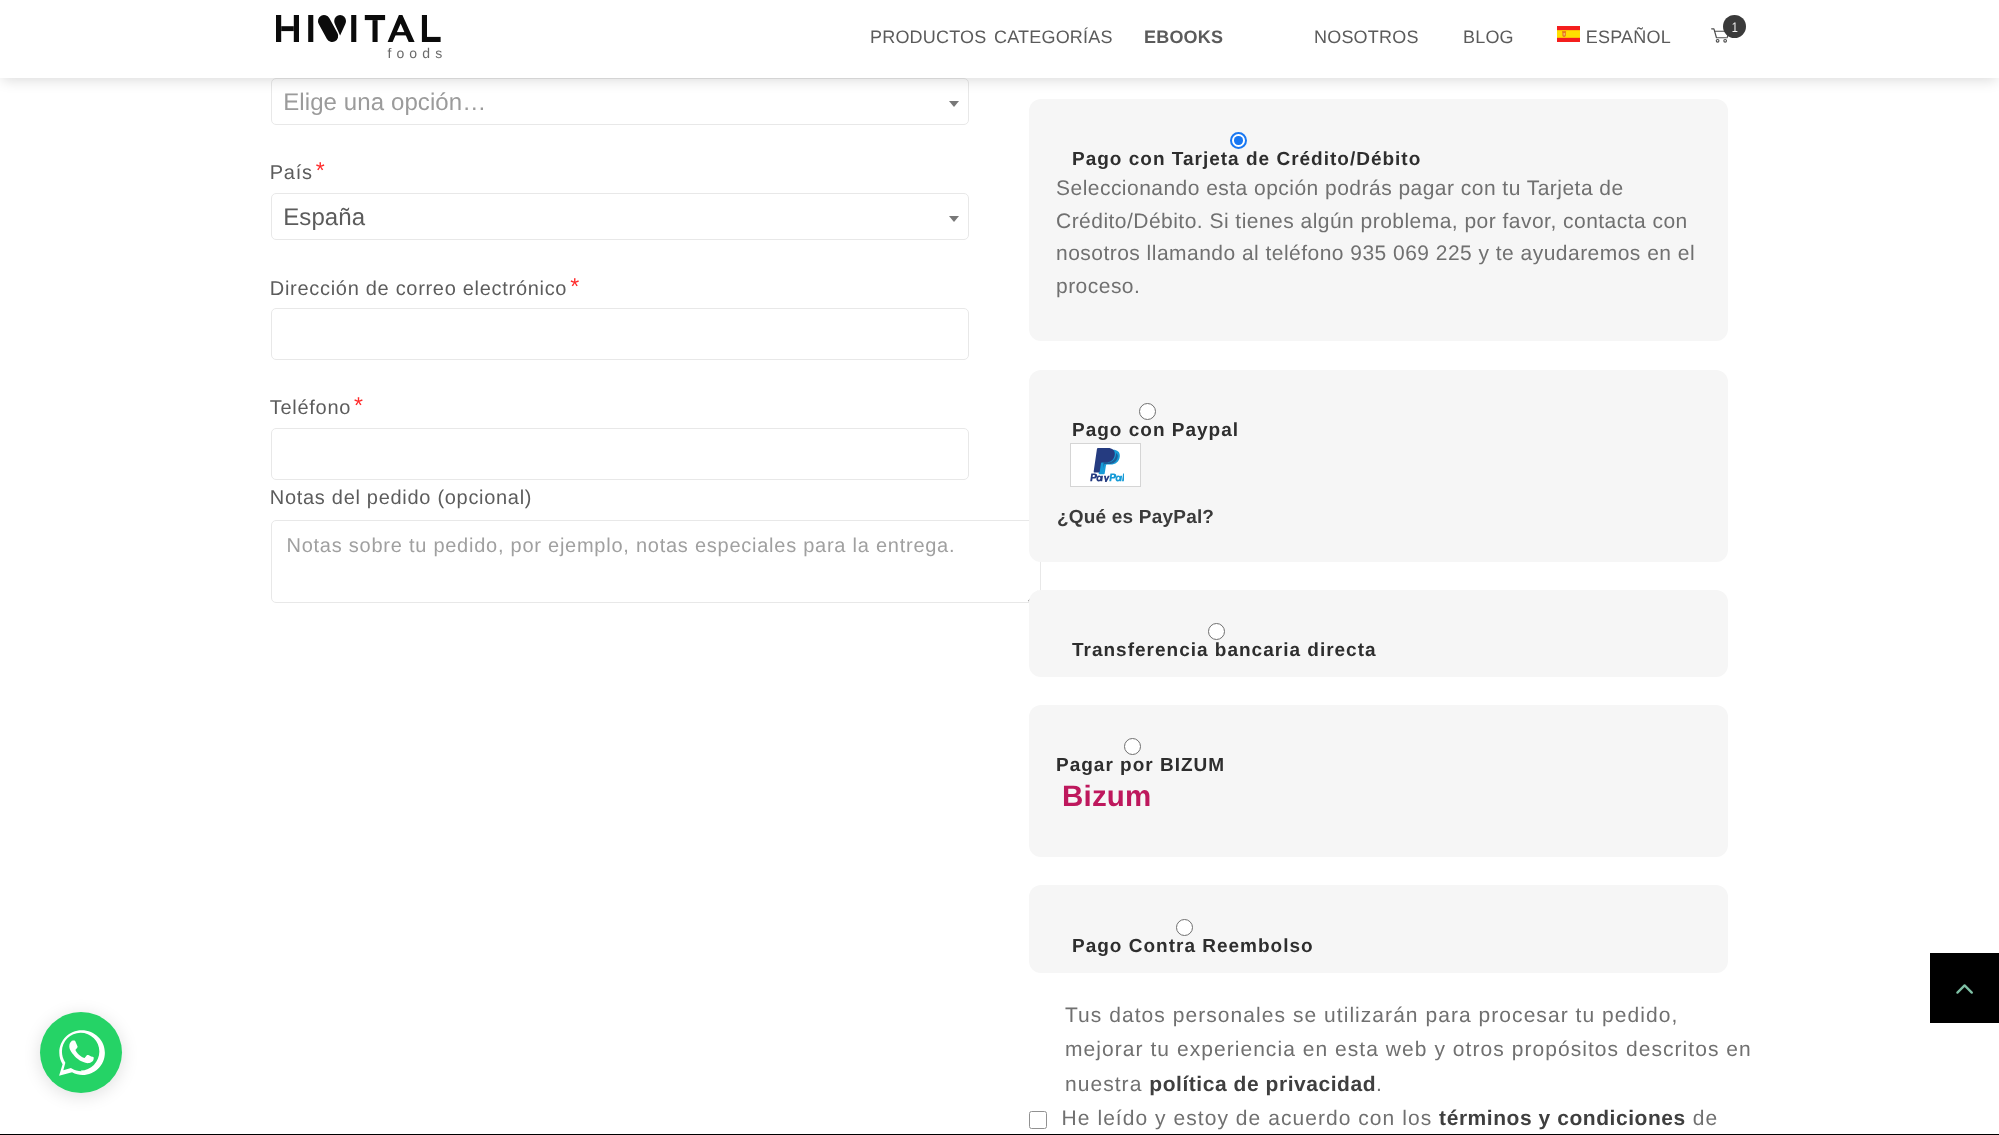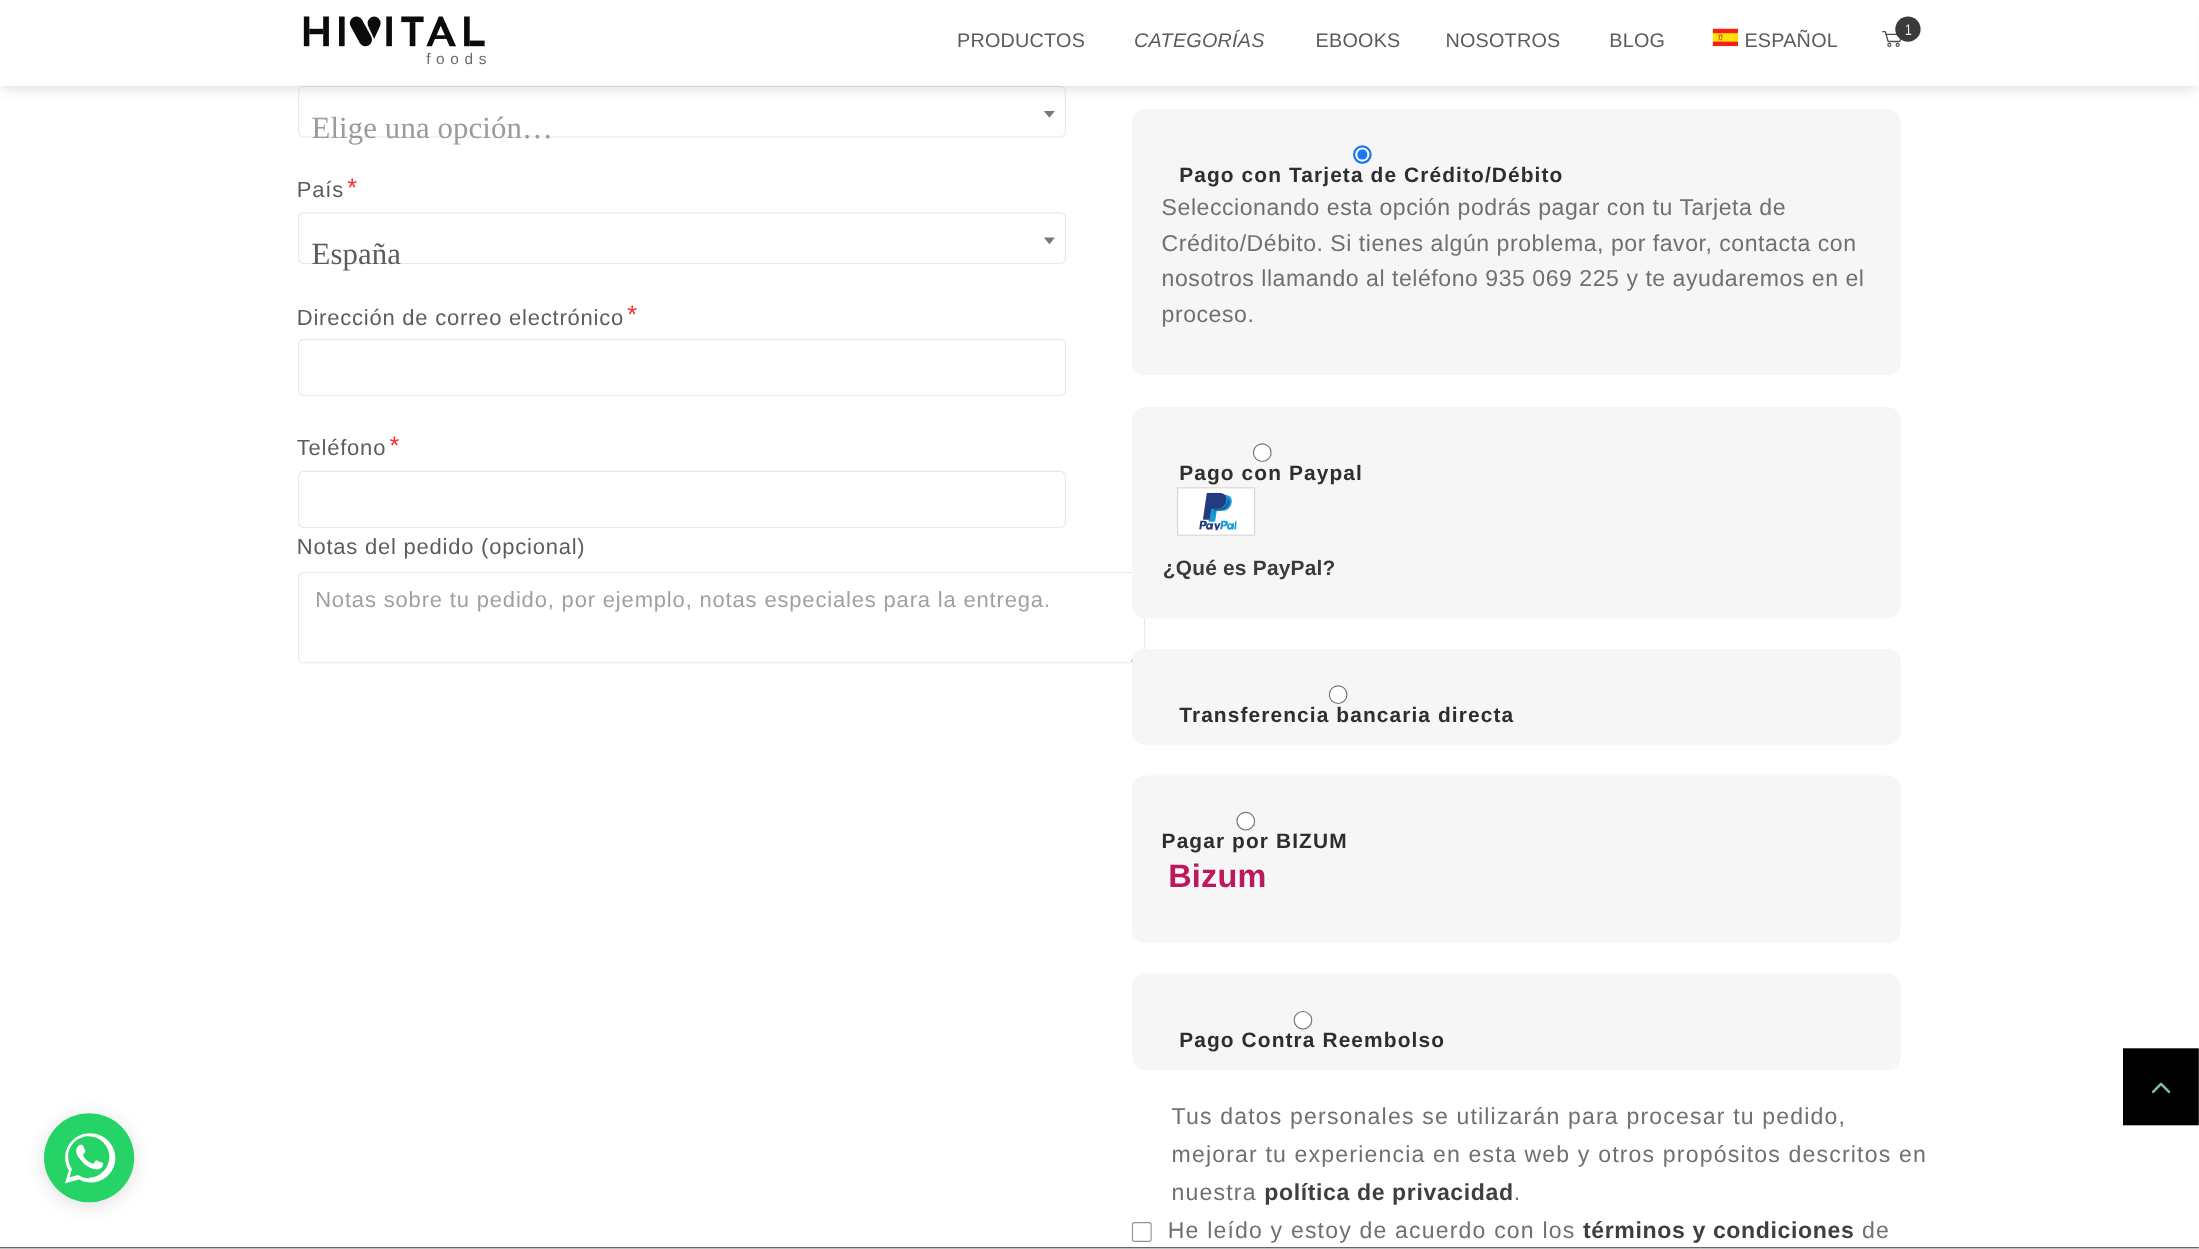--- a/index.html
+++ b/index.html
@@ -23,21 +23,21 @@
   .cart-wrap{position:absolute;left:1711px;top:28px;width:19px;height:17px;}
   .cart-badge{position:absolute;left:12px;top:-13px;width:23px;height:23px;border-radius:50%;
               background:#3a3a3a;color:#f0f0f0;font-size:14px;display:flex;align-items:center;
               justify-content:center;font-family:"Liberation Sans",sans-serif;letter-spacing:0;}
   .badge-num{display:block;transform:scaleX(0.78);transform-origin:center;line-height:14px;}
 
   
   .left{position:absolute;left:271px;top:78px;width:698px;height:540px;}
   .field-select{position:absolute;left:0;width:698px;height:47px;border:1px solid #e8e8e8;border-radius:5px;
                 background:#fff;display:flex;align-items:center;padding-left:11.2px;}
-  .field-select .val{font-size:28px;color:#9b9b9b;letter-spacing:.1px;position:relative;top:15px;font-family:Liberation Serif, serif;}
+  .field-select .val{font-size:24px;color:#9b9b9b;letter-spacing:.1px;position:relative;top:1px;}
   .field-select .val.dark{color:#5c5c5c;}
   .caret{position:absolute;right:8.6px;top:50%;margin-top:-0.5px;width:0;height:0;
          border-left:5.3px solid transparent;border-right:5.3px solid transparent;border-top:6.8px solid #787878;}
   .lab{position:absolute;left:-1.2px;font-size:20px;color:#5c5c5c;line-height:20px;letter-spacing:.7px;white-space:nowrap;}
   .req{color:#ff2b2b;font-size:23px;letter-spacing:0;margin-left:3px;position:relative;top:-1.5px;}
   .txtinput{position:absolute;left:0;width:698px;height:52px;border:1px solid #e8e8e8;border-radius:5px;
             background:#fff;font-family:"Liberation Sans",sans-serif;font-size:20px;padding:0 13px;outline:none;}
   .notes{position:absolute;left:0;width:770px;height:83px;border:1px solid #e8e8e8;border-radius:5px;background:#fff;
          padding:9px 16px 0 14.5px;font-size:20px;color:#a0a0a0;line-height:33px;letter-spacing:.75px;
          overflow:hidden;}
@@ -100,22 +100,22 @@
         <rect x="117.2" y="22.1" width="14.6" height="3.3"></rect>
 
         <rect x="145.9" y="5" width="5.1" height="27"></rect>
         <rect x="151.0" y="26.9" width="13.6" height="5.1"></rect>
       </g>
     </svg>
     <span class="logo-tagline">foods</span>
   </a>
   <nav class="nav">
     <a class="nav-item" href="#" style="left:870px;">PRODUCTOS</a>
-    <a class="nav-item" href="#" style="left:1031px;font-style:italic;">CATEGORÍAS</a>
-    <a class="nav-item" href="#" style="left:1196px;">EBOOKS</a>
+    <a class="nav-item" href="#" style="left:994px;">CATEGORÍAS</a>
+    <a class="nav-item" href="#" style="left:1144px;font-weight:bold;">EBOOKS</a>
     <a class="nav-item" href="#" style="left:1314px;">NOSOTROS</a>
     <a class="nav-item" href="#" style="left:1463px;">BLOG</a>
     <a class="nav-item lang" href="#" style="left:1556.8px;">
       <svg class="flag" viewBox="0 0 36 25">
         <rect x="0" y="0" width="36" height="25" fill="#ffe000"></rect>
         <rect x="0" y="0" width="36" height="6.5" fill="#f41e1e"></rect>
         <rect x="0" y="18.5" width="36" height="6.5" fill="#f41e1e"></rect>
         <g opacity=".85">
           <path d="M8.5 9.8 h5.2 v4.6 a2.6 2.6 0 0 1 -5.2 0 z" fill="#e05a33"></path>
           <rect x="8.0" y="8.4" width="6.2" height="1.6" fill="#d63b2a"></rect>

